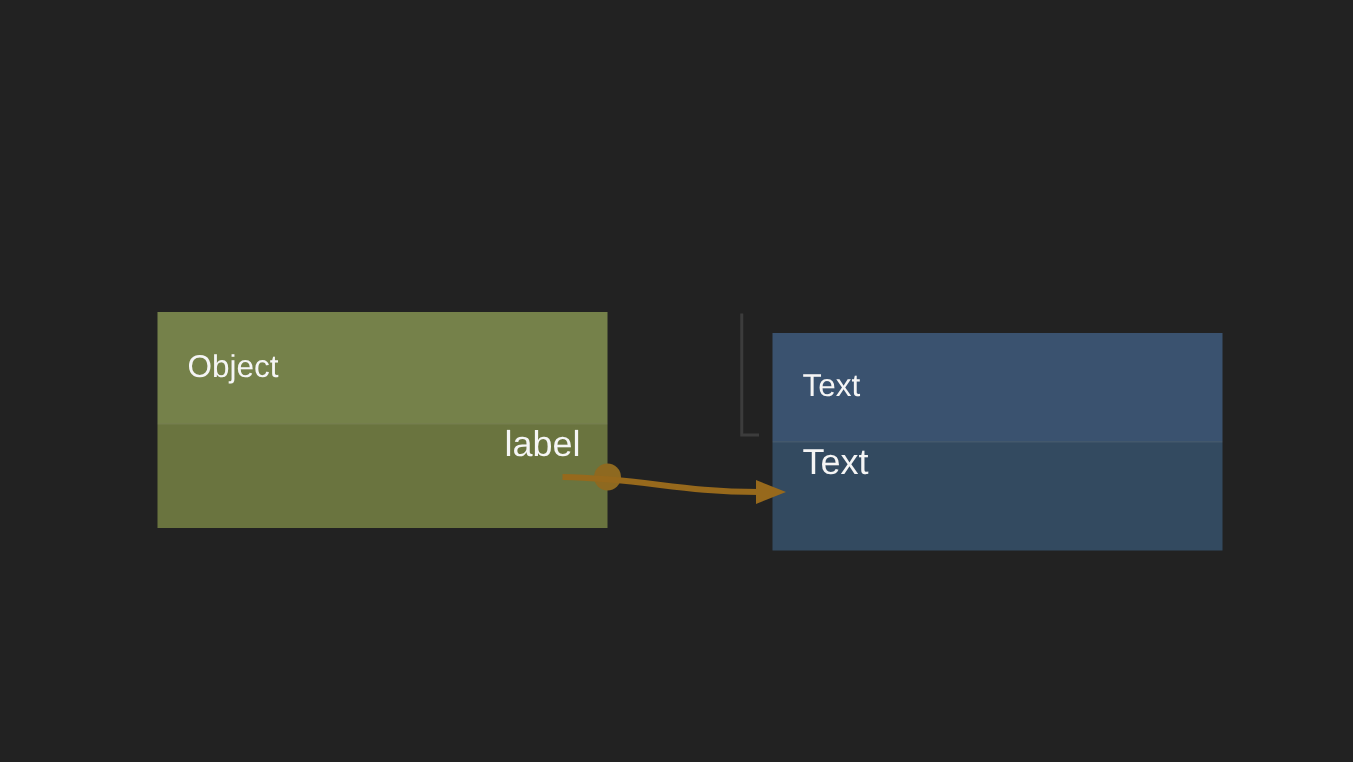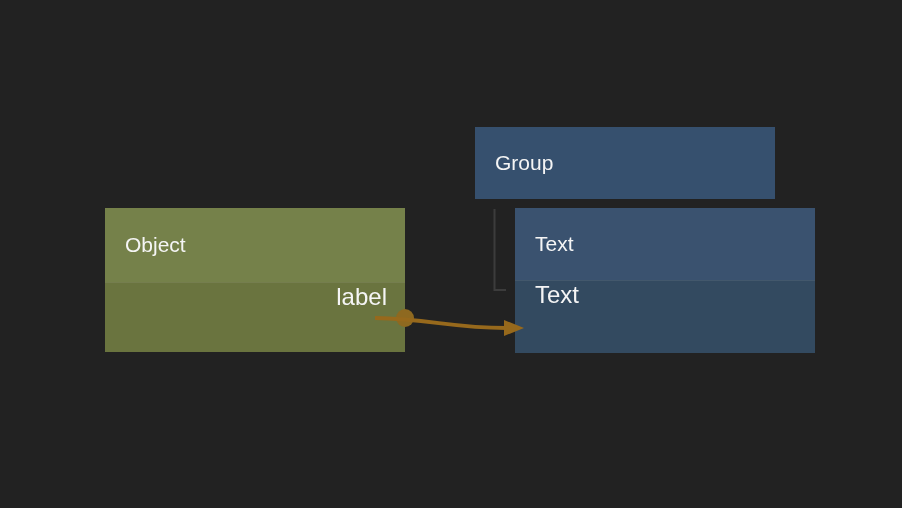--- a/index.html
+++ b/index.html
@@ -43,21 +43,21 @@
     font-size: 24px;
     border-top: 1px solid rgba(255,255,255,0.08);
   }
   .node-object { left: 73px; top: 208px; width: 300px; margin-left: 32px; }
   .node-object .node-header { height: 74px; }
   .node-object .node-row { height: 70px; justify-content: flex-end; }
 
   .node-group { left: 475px; top: 127px; width: 300px; }
   .node-group .node-header { height: 72px; }
 
-  .node-text { left: 515px; top: 208px; width: 300px; }
+  .node-text { left: 515px; top: 222px; width: 300px; }
   .node-text .node-header { height: 72px; }
   .node-text .node-row { height: 73px; }
 
   .port-dot {
     position: absolute;
     right: -9px;
     top: 50%;
     transform: translateY(-50%);
     width: 18px;
     height: 18px;
@@ -79,25 +79,20 @@
   <div class="node node-object">
     <div class="node-header" style="background-color: rgb(117, 129, 74);">
       <span>Object</span>
     </div>
     <div class="node-row" style="background-color: rgb(106, 116, 63);">
       <span>label</span>
       <span class="port-dot" style="background-color: rgb(142, 105, 32);"></span>
     </div>
   </div>
 
-  <div class="node node-group">
-    <div class="node-header" style="background-color: rgb(54, 80, 110);">
-      <span>Group</span>
-    </div>
-  </div>
 
   <div class="node node-text">
     <div class="node-header" style="background-color: rgb(58, 82, 111);">
       <span>Text</span>
     </div>
     <div class="node-row" style="background-color: rgb(51, 74, 96);">
       <span>Text</span>
     </div>
   </div>
 

